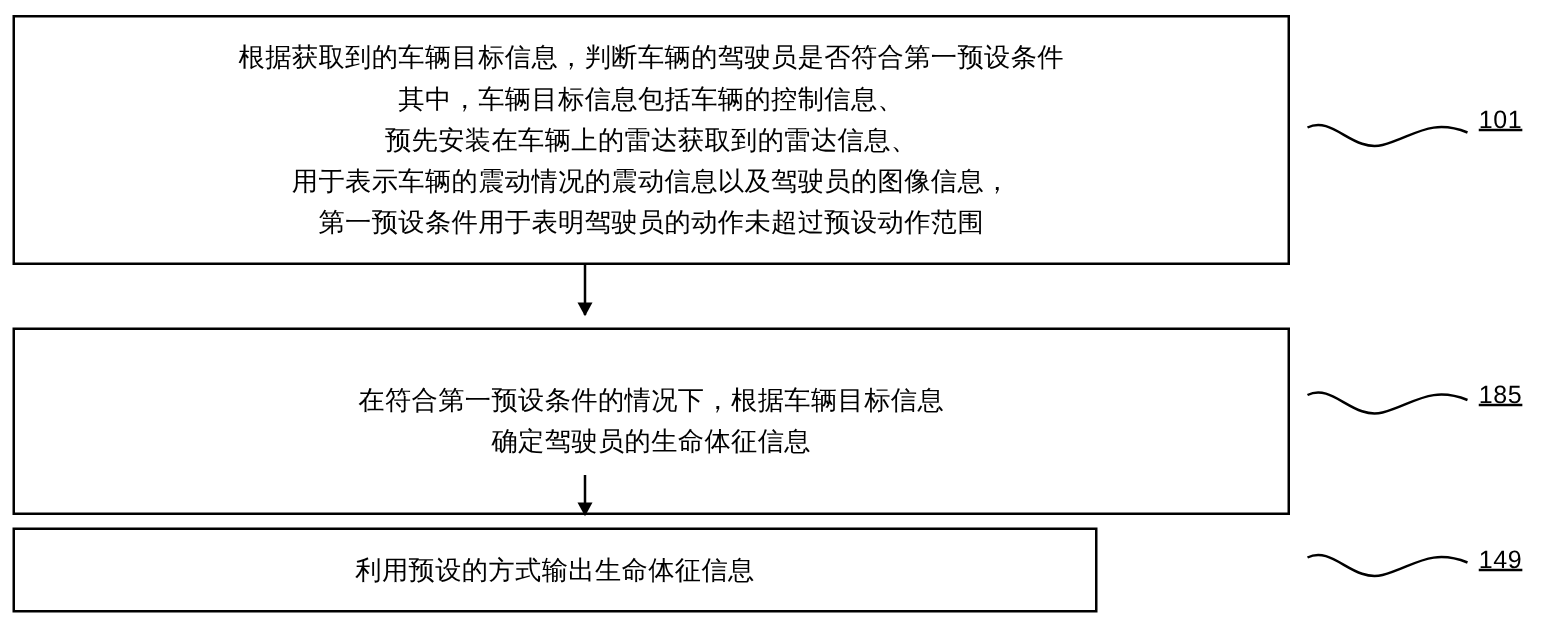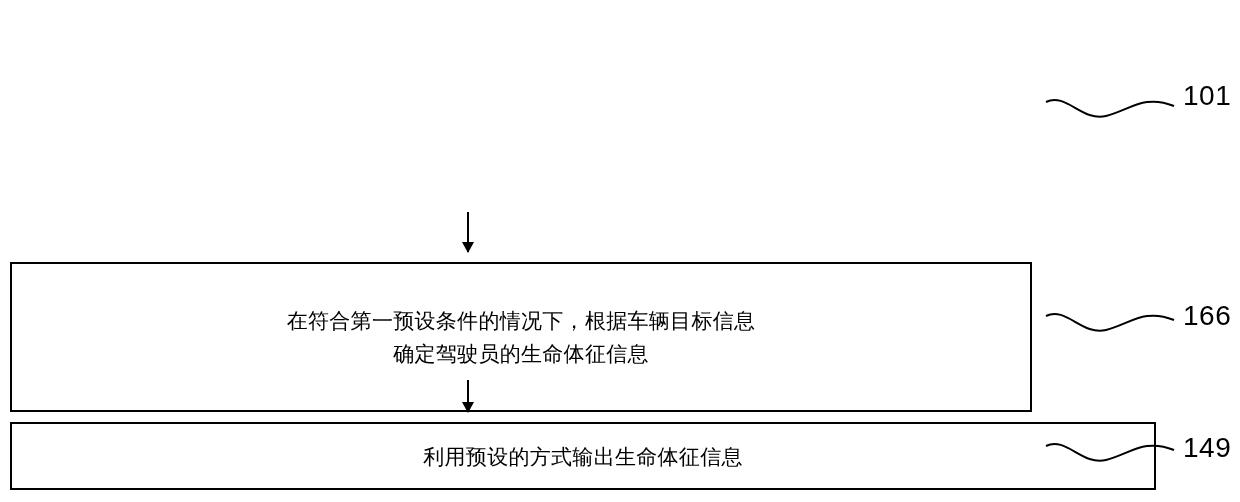--- a/index.html
+++ b/index.html
@@ -44,21 +44,21 @@
   }
   #step-102 {
     left: 10px;
     top: 262px;
     width: 1022px;
     height: 150px;
   }
   #step-103 {
     left: 10px;
     top: 422px;
-    width: 1146px;
+    width: 868px;
     height: 68px;
   }
   .arrow {
     position: absolute;
     left: 50%;
     width: 2px;
     background: #000000;
   }
   .arrow::after {
     content: "";
@@ -74,39 +74,47 @@
     top: 212px;
     height: 40px;
   }
   #arrow-2 {
     left: 467px;
     top: 380px;
     height: 32px;
   }
   .label {
     position: absolute;
-    font-size: 28px;
+    font-size: 20px;
     line-height: 22px;
     letter-spacing: 0.5px;
+    text-decoration: underline;
   }
   #label-101 { left: 1183px; top: 85px; }
   #label-102 { left: 1183px; top: 305px; }
   #label-103 { left: 1183px; top: 437px; }
   .squiggle {
     position: absolute;
   }
   #squiggle-101 { left: 1044px; top: 96px; }
   #squiggle-102 { left: 1044px; top: 310px; }
   #squiggle-103 { left: 1044px; top: 440px; }
 </style>
 </head>
 <body>
 
 <div id="diagram">
 
+  <div class="step" id="step-101">
+    <div class="step-text">根据获取到的车辆目标信息，判断车辆的驾驶员是否符合第一预设条件
+其中，车辆目标信息包括车辆的控制信息、
+预先安装在车辆上的雷达获取到的雷达信息、
+用于表示车辆的震动情况的震动信息以及驾驶员的图像信息，
+第一预设条件用于表明驾驶员的动作未超过预设动作范围</div>
+  </div>
 
   <div class="arrow" id="arrow-1"></div>
 
   <div class="step" id="step-102">
     <div class="step-text">在符合第一预设条件的情况下，根据车辆目标信息
 确定驾驶员的生命体征信息</div>
   </div>
 
   <div class="arrow" id="arrow-2"></div>
 
@@ -115,20 +123,20 @@
   </div>
 
   <svg class="squiggle" id="squiggle-101" width="132" height="34" viewBox="0 0 132 34">
     <path d="M2 6 C 22 -4, 38 26, 62 20 C 86 14, 100 -2, 130 10" fill="none" stroke="#000000" stroke-width="2"></path>
   </svg>
   <div class="label" id="label-101">101</div>
 
   <svg class="squiggle" id="squiggle-102" width="132" height="34" viewBox="0 0 132 34">
     <path d="M2 6 C 22 -4, 38 26, 62 20 C 86 14, 100 -2, 130 10" fill="none" stroke="#000000" stroke-width="2"></path>
   </svg>
-  <div class="label" id="label-102">166</div>
+  <div class="label" id="label-102">185</div>
 
   <svg class="squiggle" id="squiggle-103" width="132" height="34" viewBox="0 0 132 34">
     <path d="M2 6 C 22 -4, 38 26, 62 20 C 86 14, 100 -2, 130 10" fill="none" stroke="#000000" stroke-width="2"></path>
   </svg>
   <div class="label" id="label-103">149</div>
 
 </div>
 
 </body></html>

